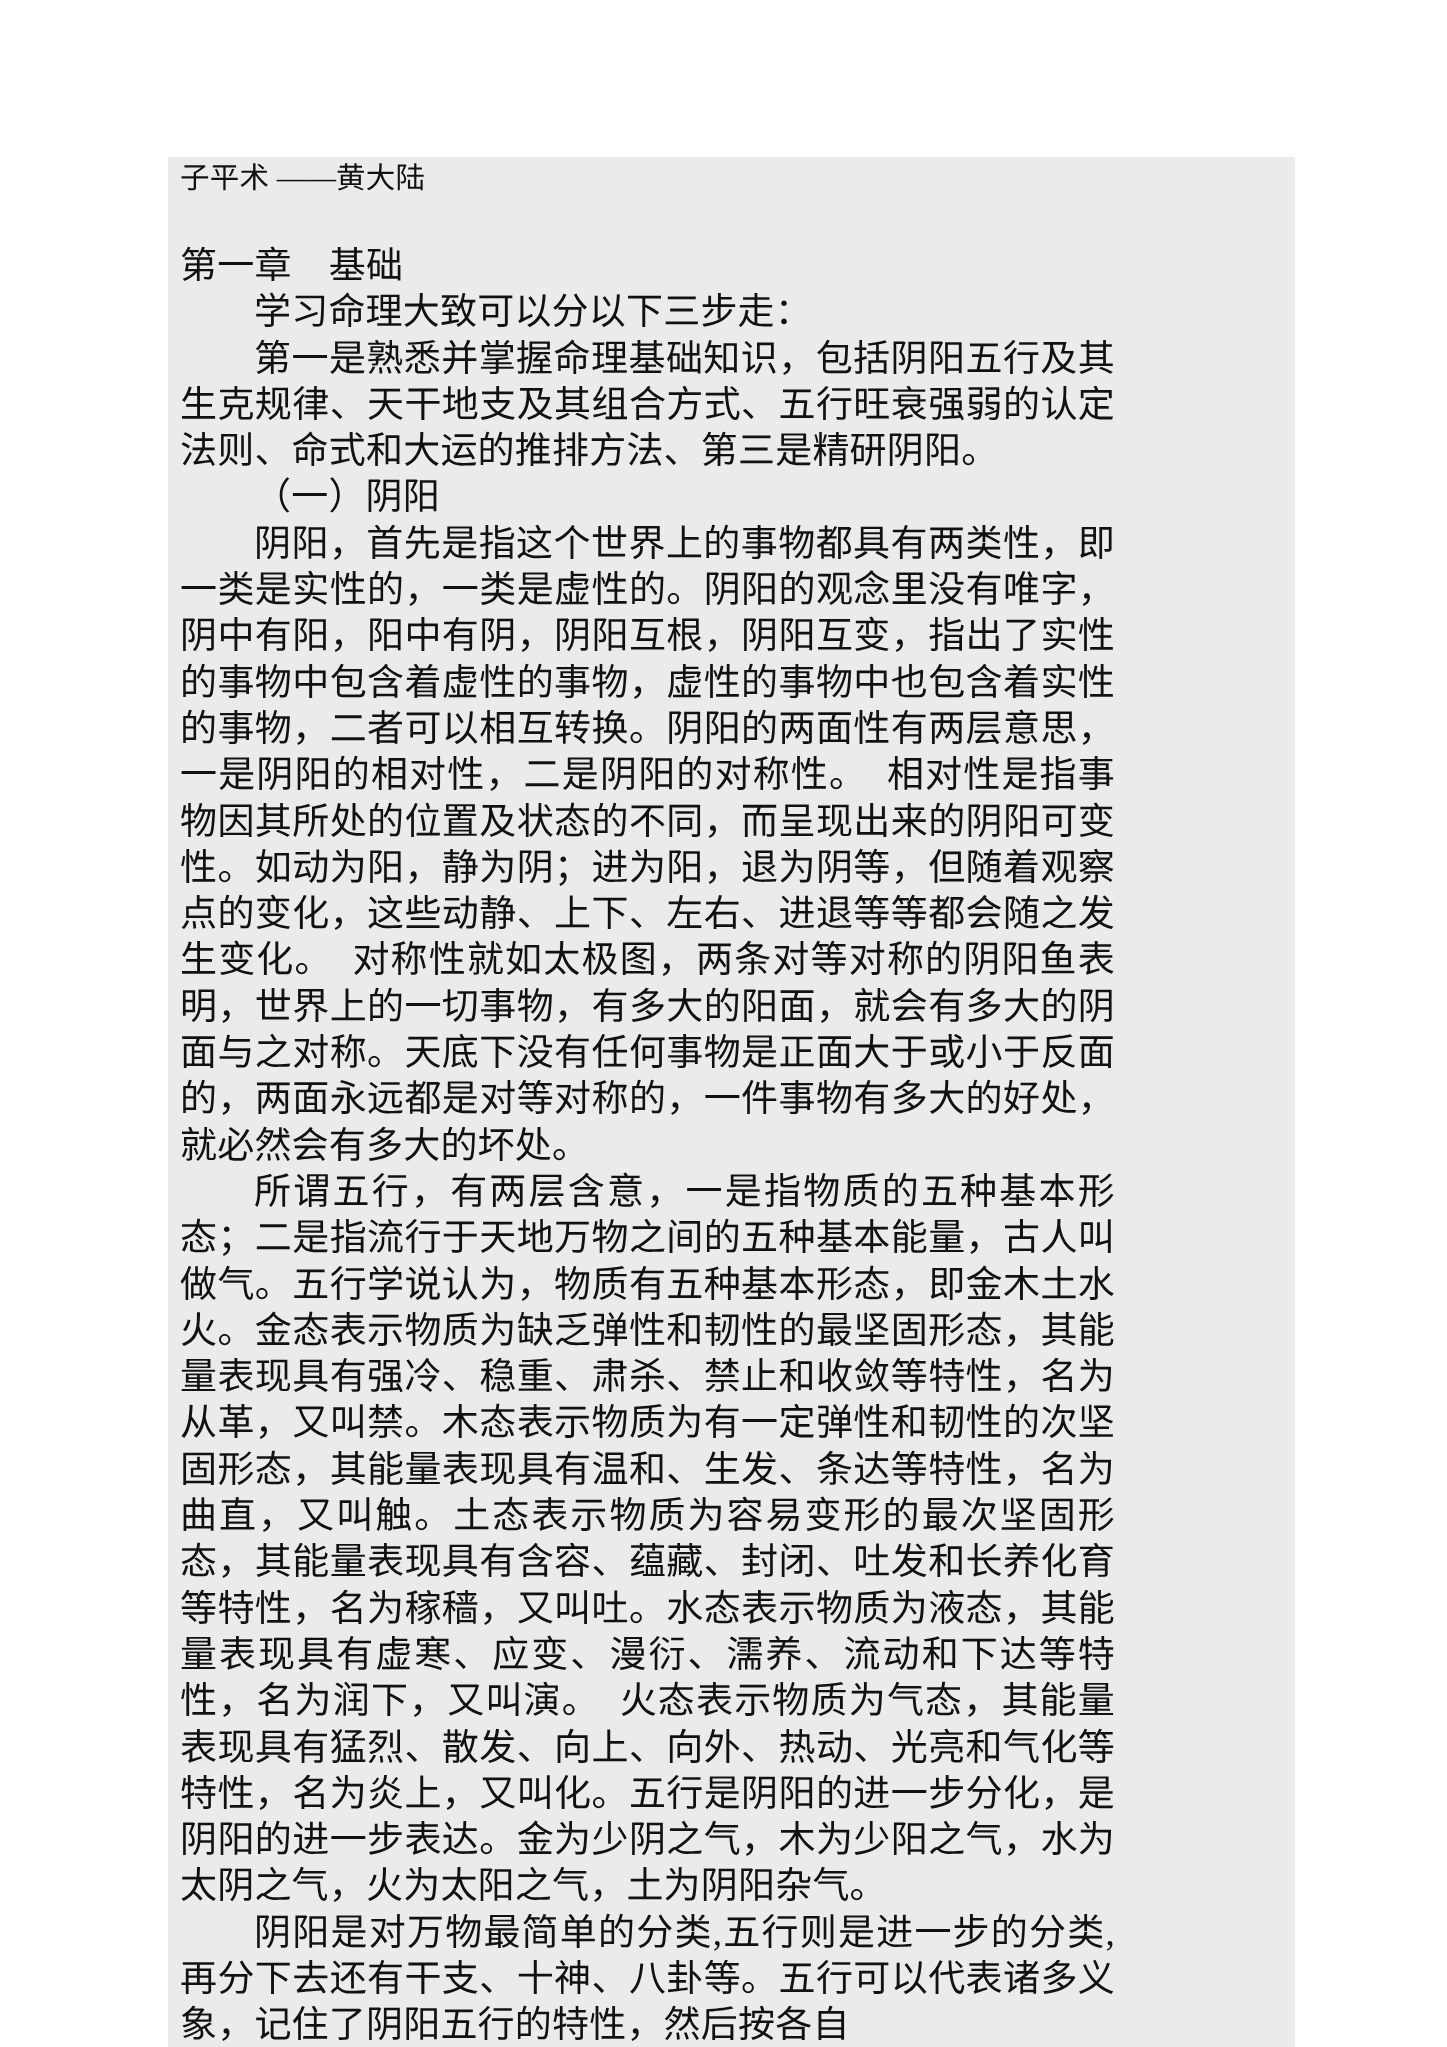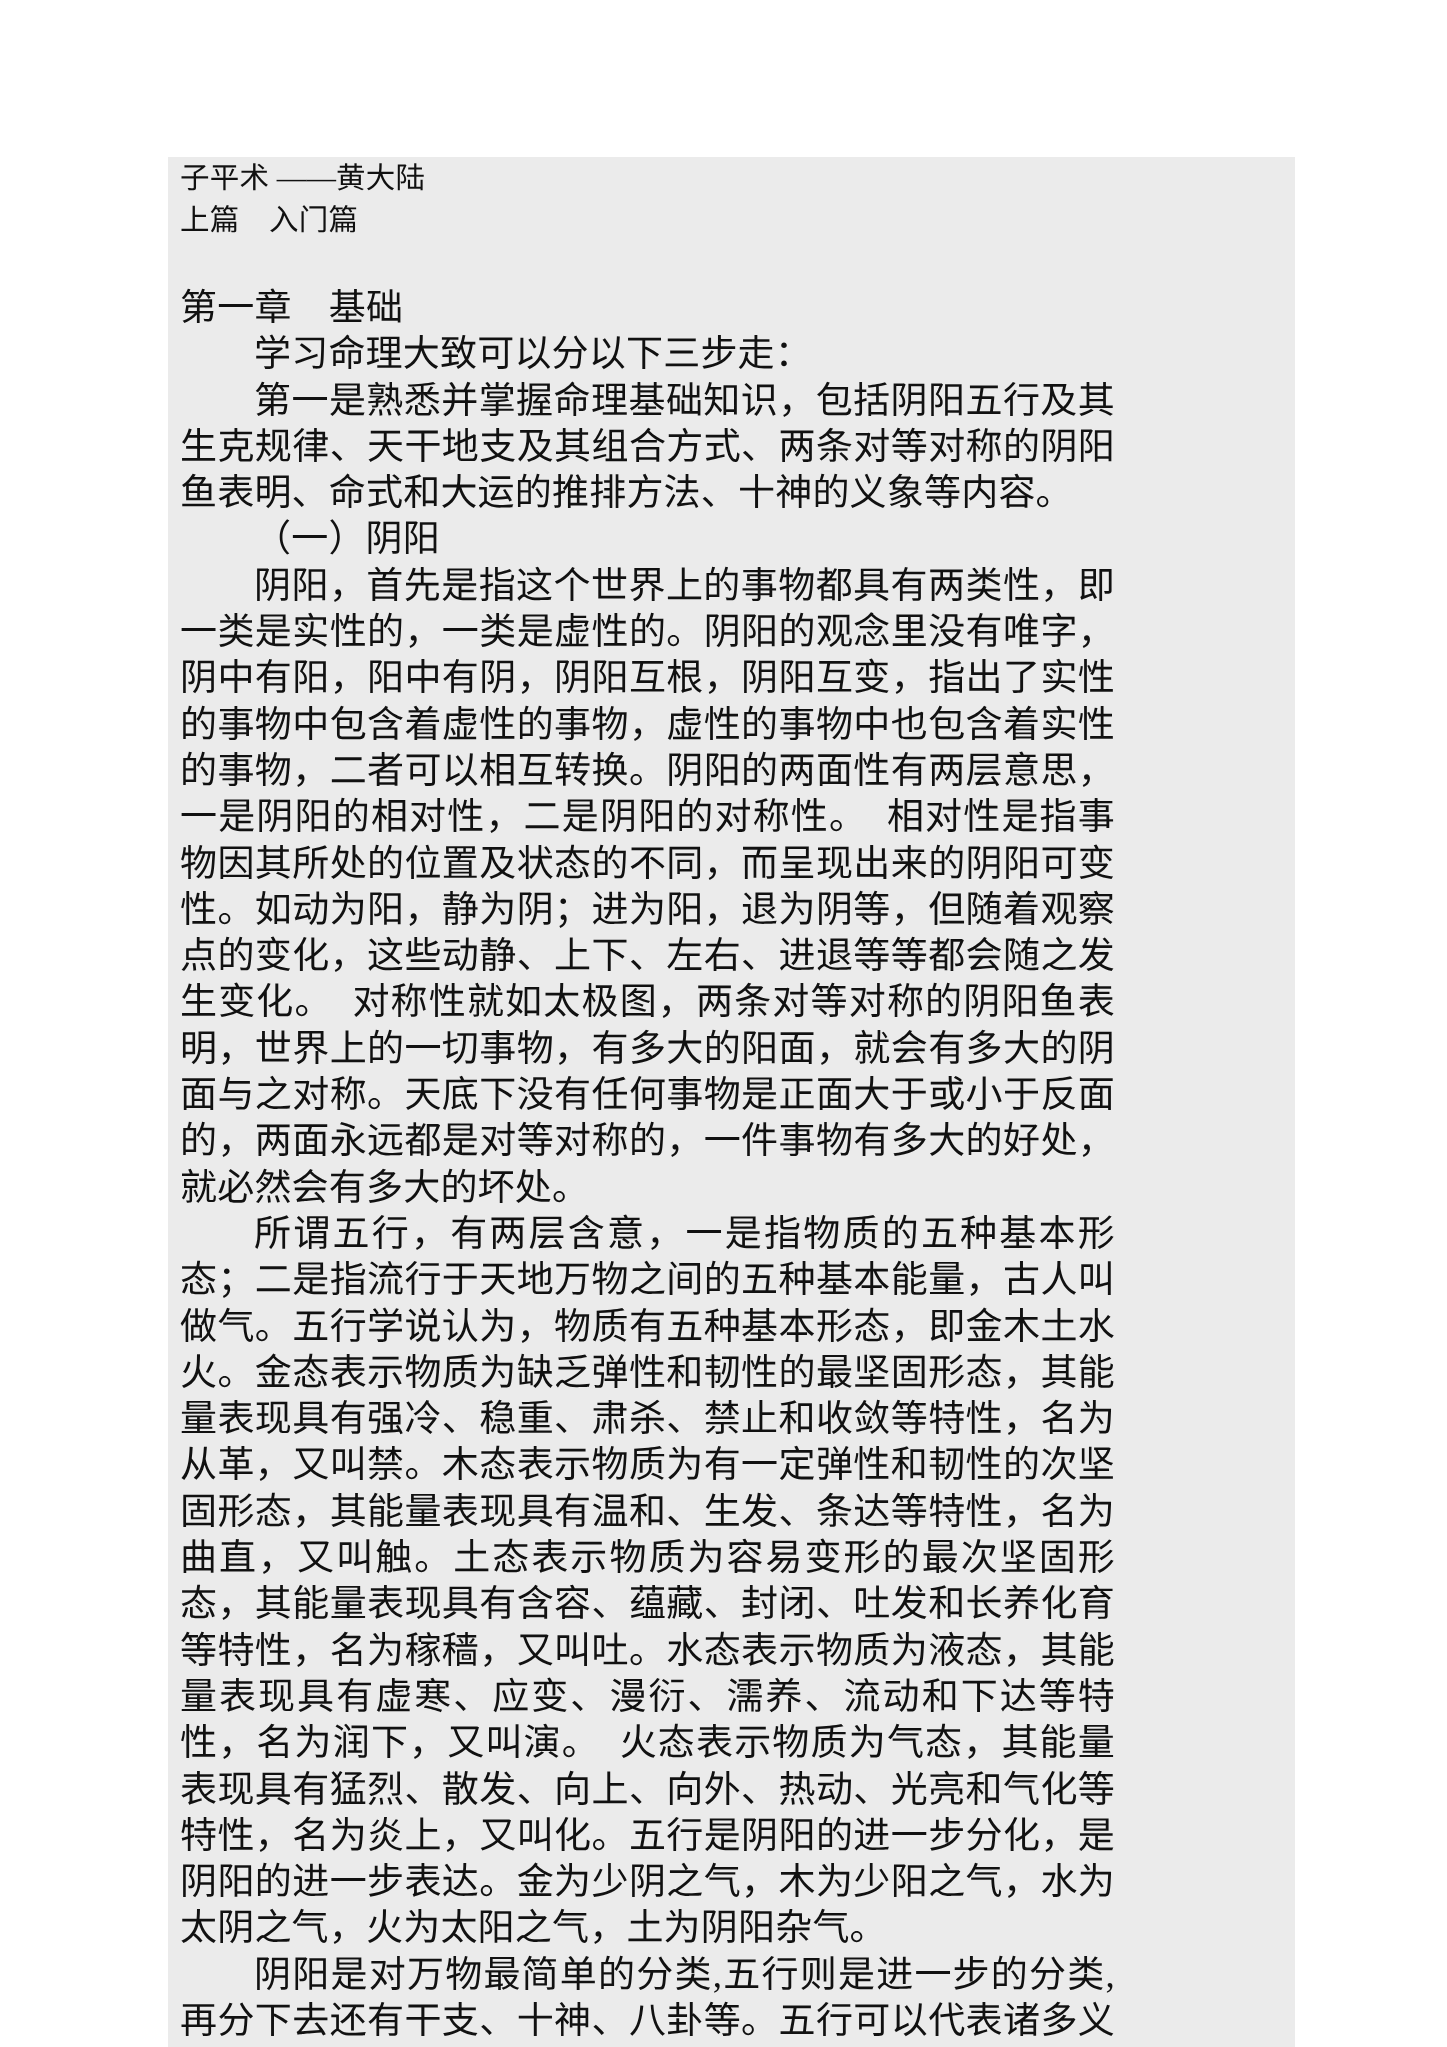--- a/index.html
+++ b/index.html
@@ -72,29 +72,28 @@
   }
 </style>
 </head>
 <body>
 
 <div class="page-sheet clip">
   <div class="doc-body">
 
     <div class="line title-line">子平术  ——黄大陆</div>
 
-    <div class="line title-line">上篇　入门篇</div>
 
     <div class="spacer-lg"></div>
 
     <div class="line heading">第一章　基础</div>
 
     <p class="para indent2">学习命理大致可以分以下三步走：</p>
 
-    <p class="para indent2">第一是熟悉并掌握命理基础知识，包括阴阳五行及其生克规律、天干地支及其组合方式、两条对等对称的阴阳鱼表明、命式和大运的推排方法、十神的义象等内容。</p>
+    <p class="para indent2">第一是熟悉并掌握命理基础知识，包括阴阳五行及其生克规律、天干地支及其组合方式、五行旺衰强弱的认定法则、命式和大运的推排方法、第三是精研阴阳。</p>
 
 
 
     <p class="para indent2 heading" style="text-indent:2em;">（一）阴阳</p>
 
     <p class="para indent2">阴阳，首先是指这个世界上的事物都具有两类性，即一类是实性的，一类是虚性的。阴阳的观念里没有唯字，阴中有阳，阳中有阴，阴阳互根，阴阳互变，指出了实性的事物中包含着虚性的事物，虚性的事物中也包含着实性的事物，二者可以相互转换。阴阳的两面性有两层意思，一是阴阳的相对性，二是阴阳的对称性。　相对性是指事物因其所处的位置及状态的不同，而呈现出来的阴阳可变性。如动为阳，静为阴；进为阳，退为阴等，但随着观察点的变化，这些动静、上下、左右、进退等等都会随之发生变化。　对称性就如太极图，两条对等对称的阴阳鱼表明，世界上的一切事物，有多大的阳面，就会有多大的阴面与之对称。天底下没有任何事物是正面大于或小于反面的，两面永远都是对等对称的，一件事物有多大的好处，就必然会有多大的坏处。</p>
 
 
     <p class="para indent2">所谓五行，有两层含意，一是指物质的五种基本形态；二是指流行于天地万物之间的五种基本能量，古人叫做气。五行学说认为，物质有五种基本形态，即金木土水火。金态表示物质为缺乏弹性和韧性的最坚固形态，其能量表现具有强冷、稳重、肃杀、禁止和收敛等特性，名为从革，又叫禁。木态表示物质为有一定弹性和韧性的次坚固形态，其能量表现具有温和、生发、条达等特性，名为曲直，又叫触。土态表示物质为容易变形的最次坚固形态，其能量表现具有含容、蕴藏、封闭、吐发和长养化育等特性，名为稼穑，又叫吐。水态表示物质为液态，其能量表现具有虚寒、应变、漫衍、濡养、流动和下达等特性，名为润下，又叫演。　火态表示物质为气态，其能量表现具有猛烈、散发、向上、向外、热动、光亮和气化等特性，名为炎上，又叫化。五行是阴阳的进一步分化，是阴阳的进一步表达。金为少阴之气，木为少阳之气，水为太阴之气，火为太阳之气，土为阴阳杂气。</p>
 

